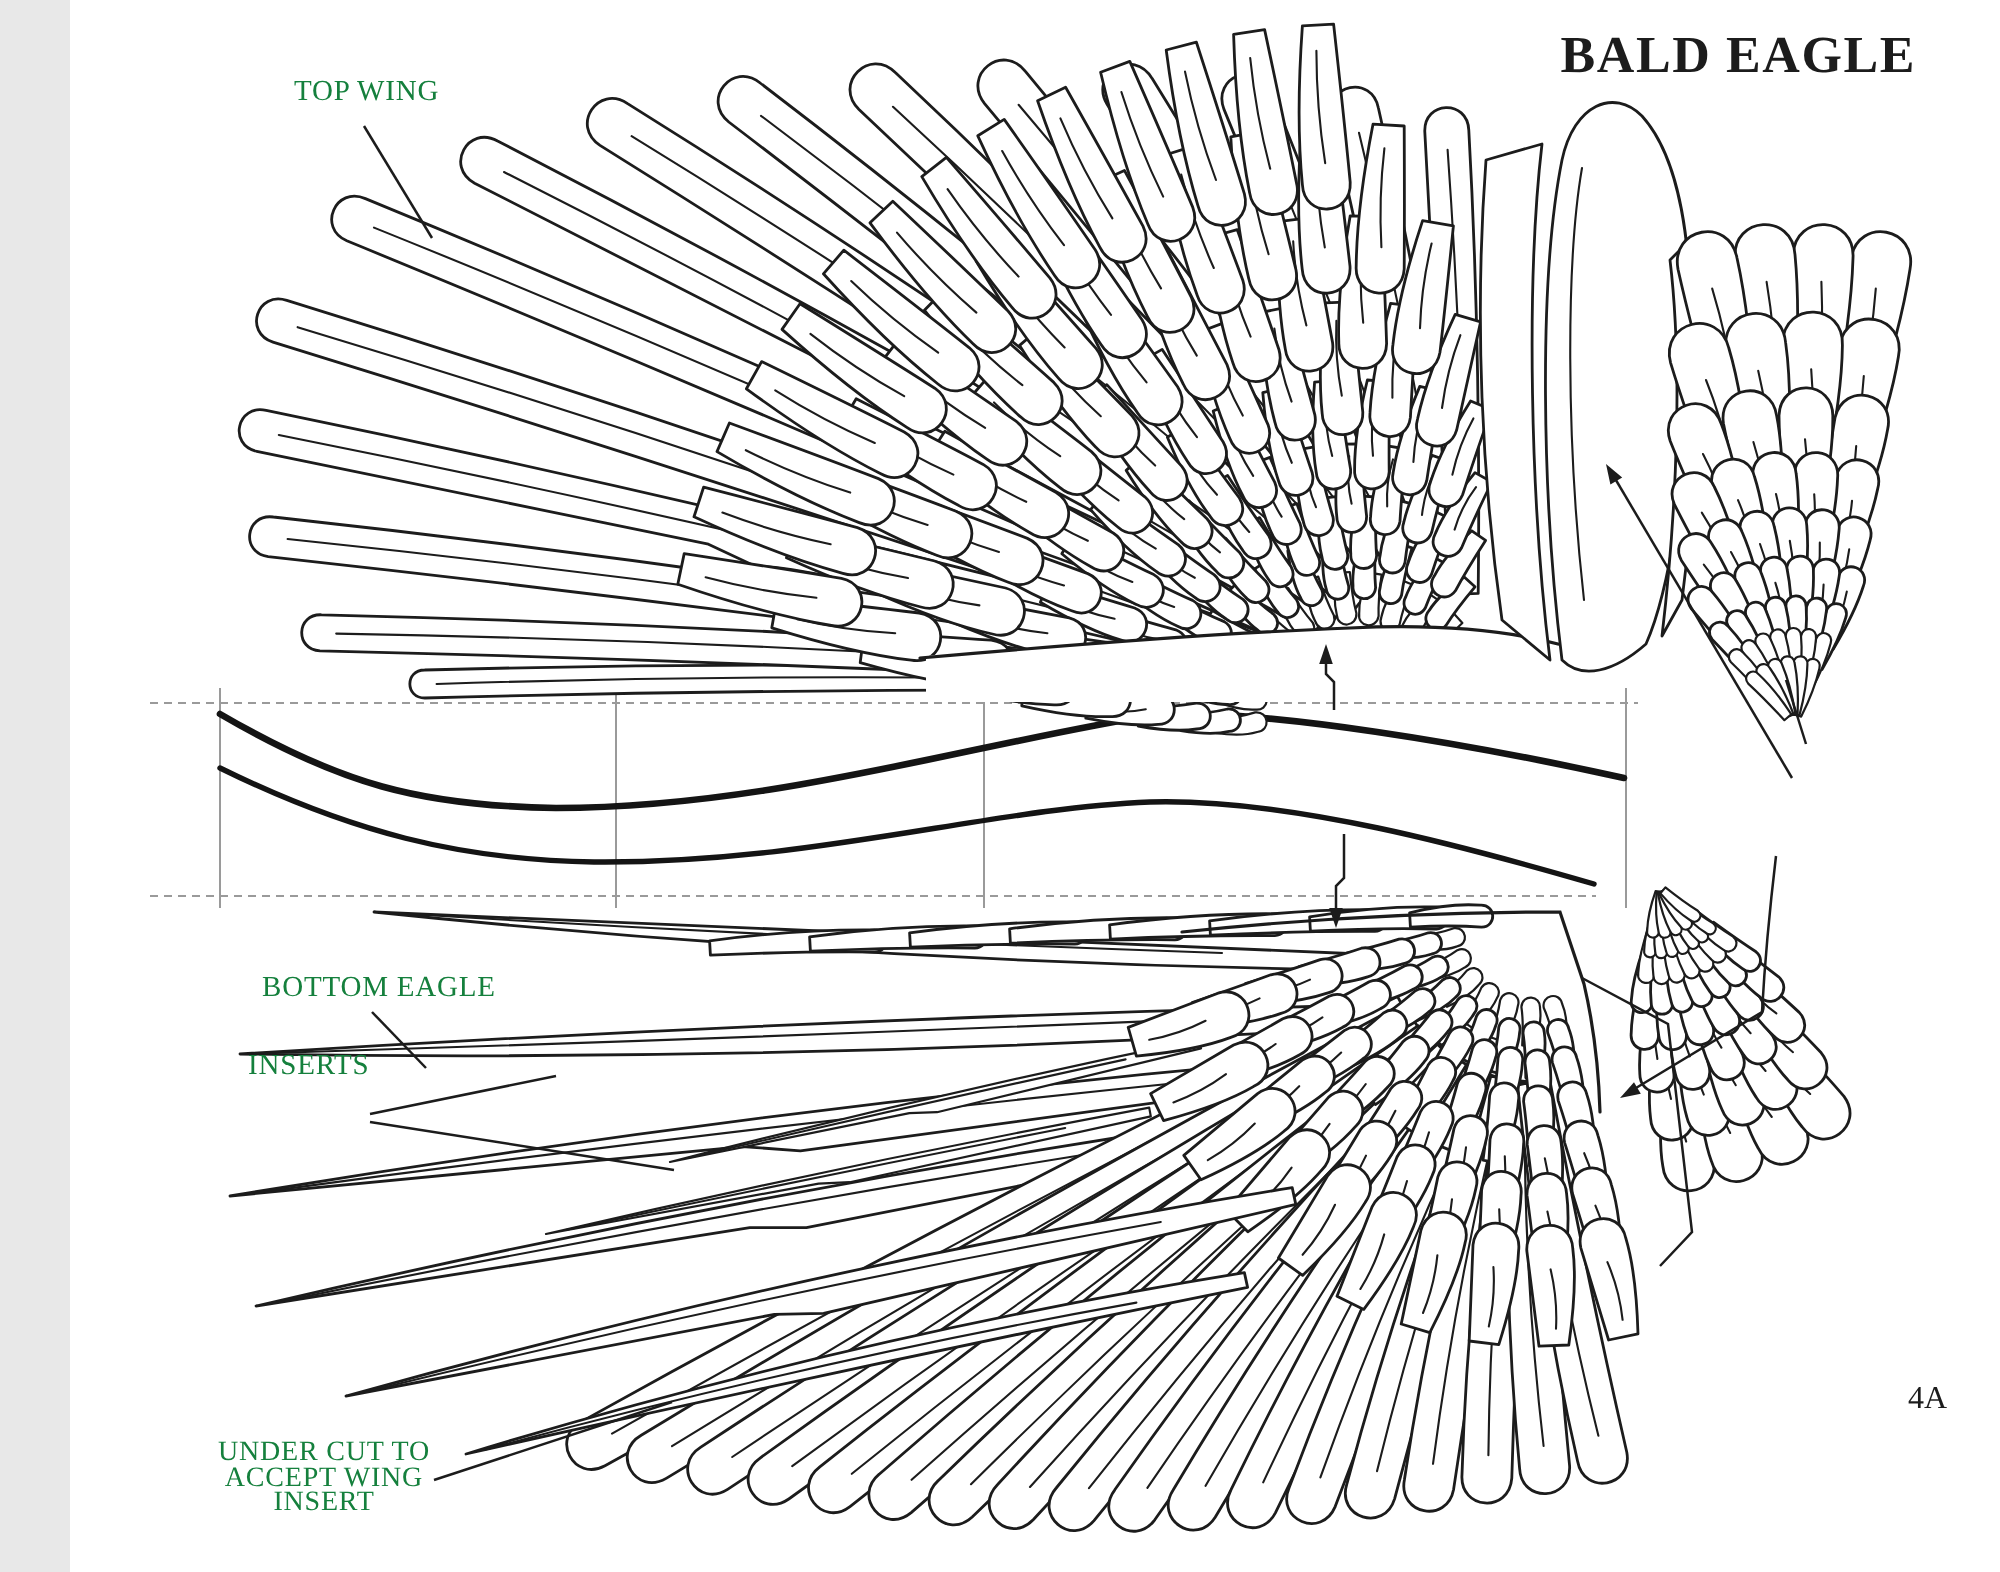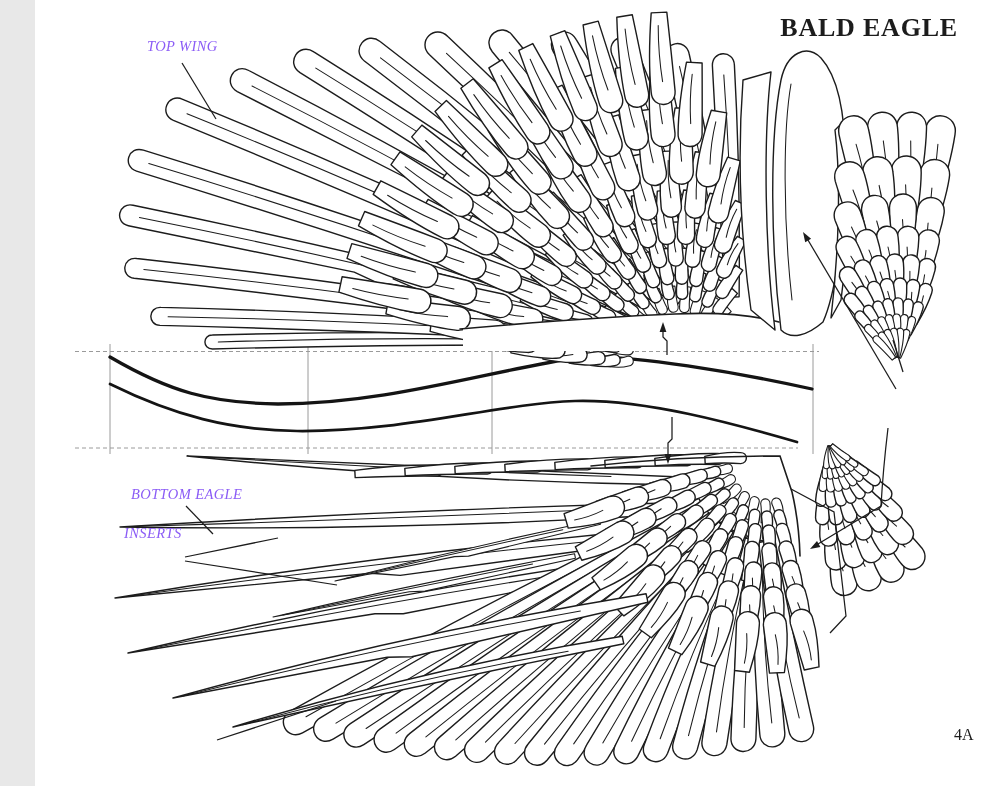--- a/index.html
+++ b/index.html
@@ -1,22 +1,22 @@
 <!DOCTYPE html>
 <html><head>
 <meta charset="utf-8">
 <style>
   html,body{margin:0;padding:0;background:#e8e8e8;}
   #page{position:relative;width:1000px;height:786px;background:#ffffff;overflow:hidden;
         font-family:"Liberation Serif",serif;color:#1c1c1c;margin-left:35px;}
   #art{position:absolute;left:0;top:0;}
-  .lbl{position:absolute;font-size:14.5px;letter-spacing:.4px;white-space:nowrap;color:#8b5cf6;font-style:italic;}
+  .lbl{position:absolute;font-size:14.5px;letter-spacing:.4px;white-space:nowrap;color:#15803d;}
   .title{position:absolute;top:13px;right:77px;font-size:26px;font-weight:bold;letter-spacing:.8px;}
   .center{text-align:center;white-space:normal;}
-  .pagenum{position:absolute;left:919px;top:726px;font-size:16px;}
+  .pagenum{position:absolute;left:919px;top:691px;font-size:16px;}
   
   .ink{fill:#ffffff;stroke:#1c1c1c;stroke-width:1.4;stroke-linejoin:round;}
   .thin{stroke-width:1.1;}
   .sh{fill:none;stroke:#1c1c1c;stroke-width:1.05;stroke-linecap:round;}
   .ln{fill:none;stroke:#1c1c1c;stroke-width:1.25;}
   .edge{fill:none;stroke:#1c1c1c;stroke-width:1.6;stroke-linecap:round;}
   .curveA{fill:none;stroke:#141414;stroke-width:3.3;stroke-linecap:round;}
   .curveB{fill:none;stroke:#141414;stroke-width:2.7;stroke-linecap:round;}
   .guide{stroke:#9a9a9a;stroke-width:1;fill:none;}
   .gdash{stroke-dasharray:4 3;}
@@ -572,15 +572,20 @@
 
   <div class="title">BALD EAGLE</div>
 
   <div class="lbl" style="left:112px;top:38px;">TOP WING</div>
 
 
   <div class="lbl" style="left:96px;top:486px;">BOTTOM EAGLE</div>
 
   <div class="lbl" style="left:89px;top:525px;">INSERTS</div>
 
+  <div class="lbl center" style="left:58px;top:721px;width:138px;line-height:12.6px;font-size:14px;">
+    <div>UNDER CUT TO</div>
+    <div>ACCEPT WING</div>
+    <div>INSERT</div>
+  </div>
 
   <div class="pagenum">4A</div>
 </div>
 
 </body></html>

